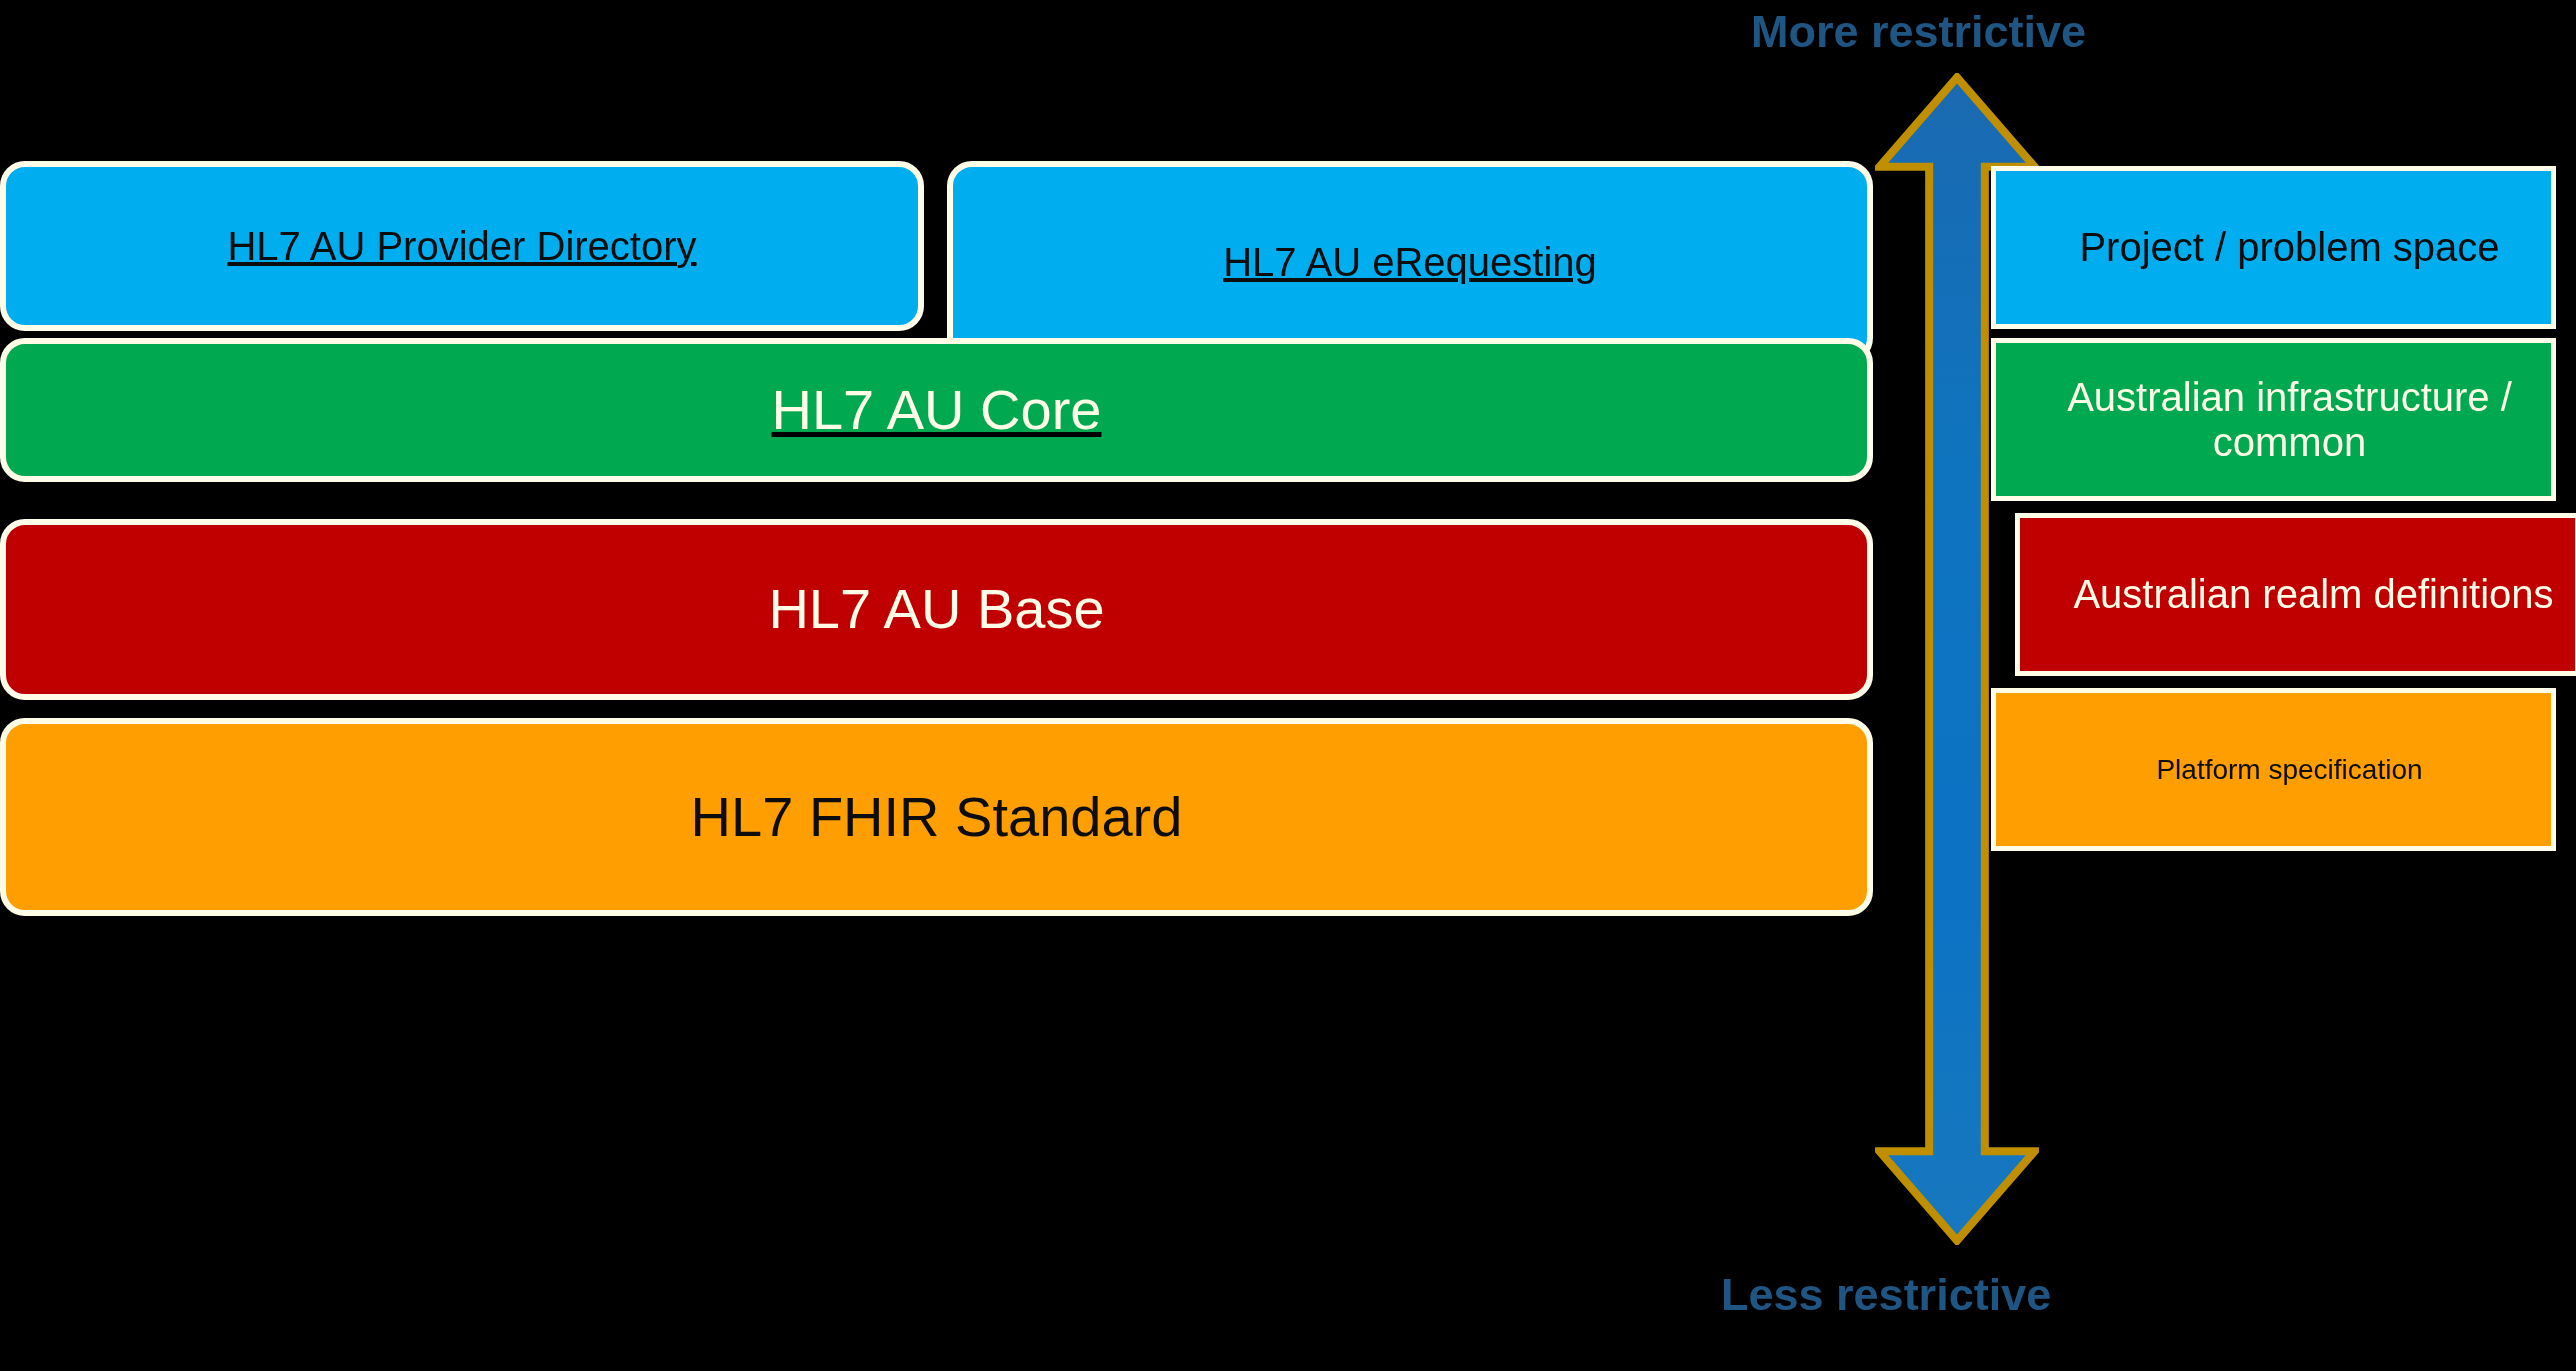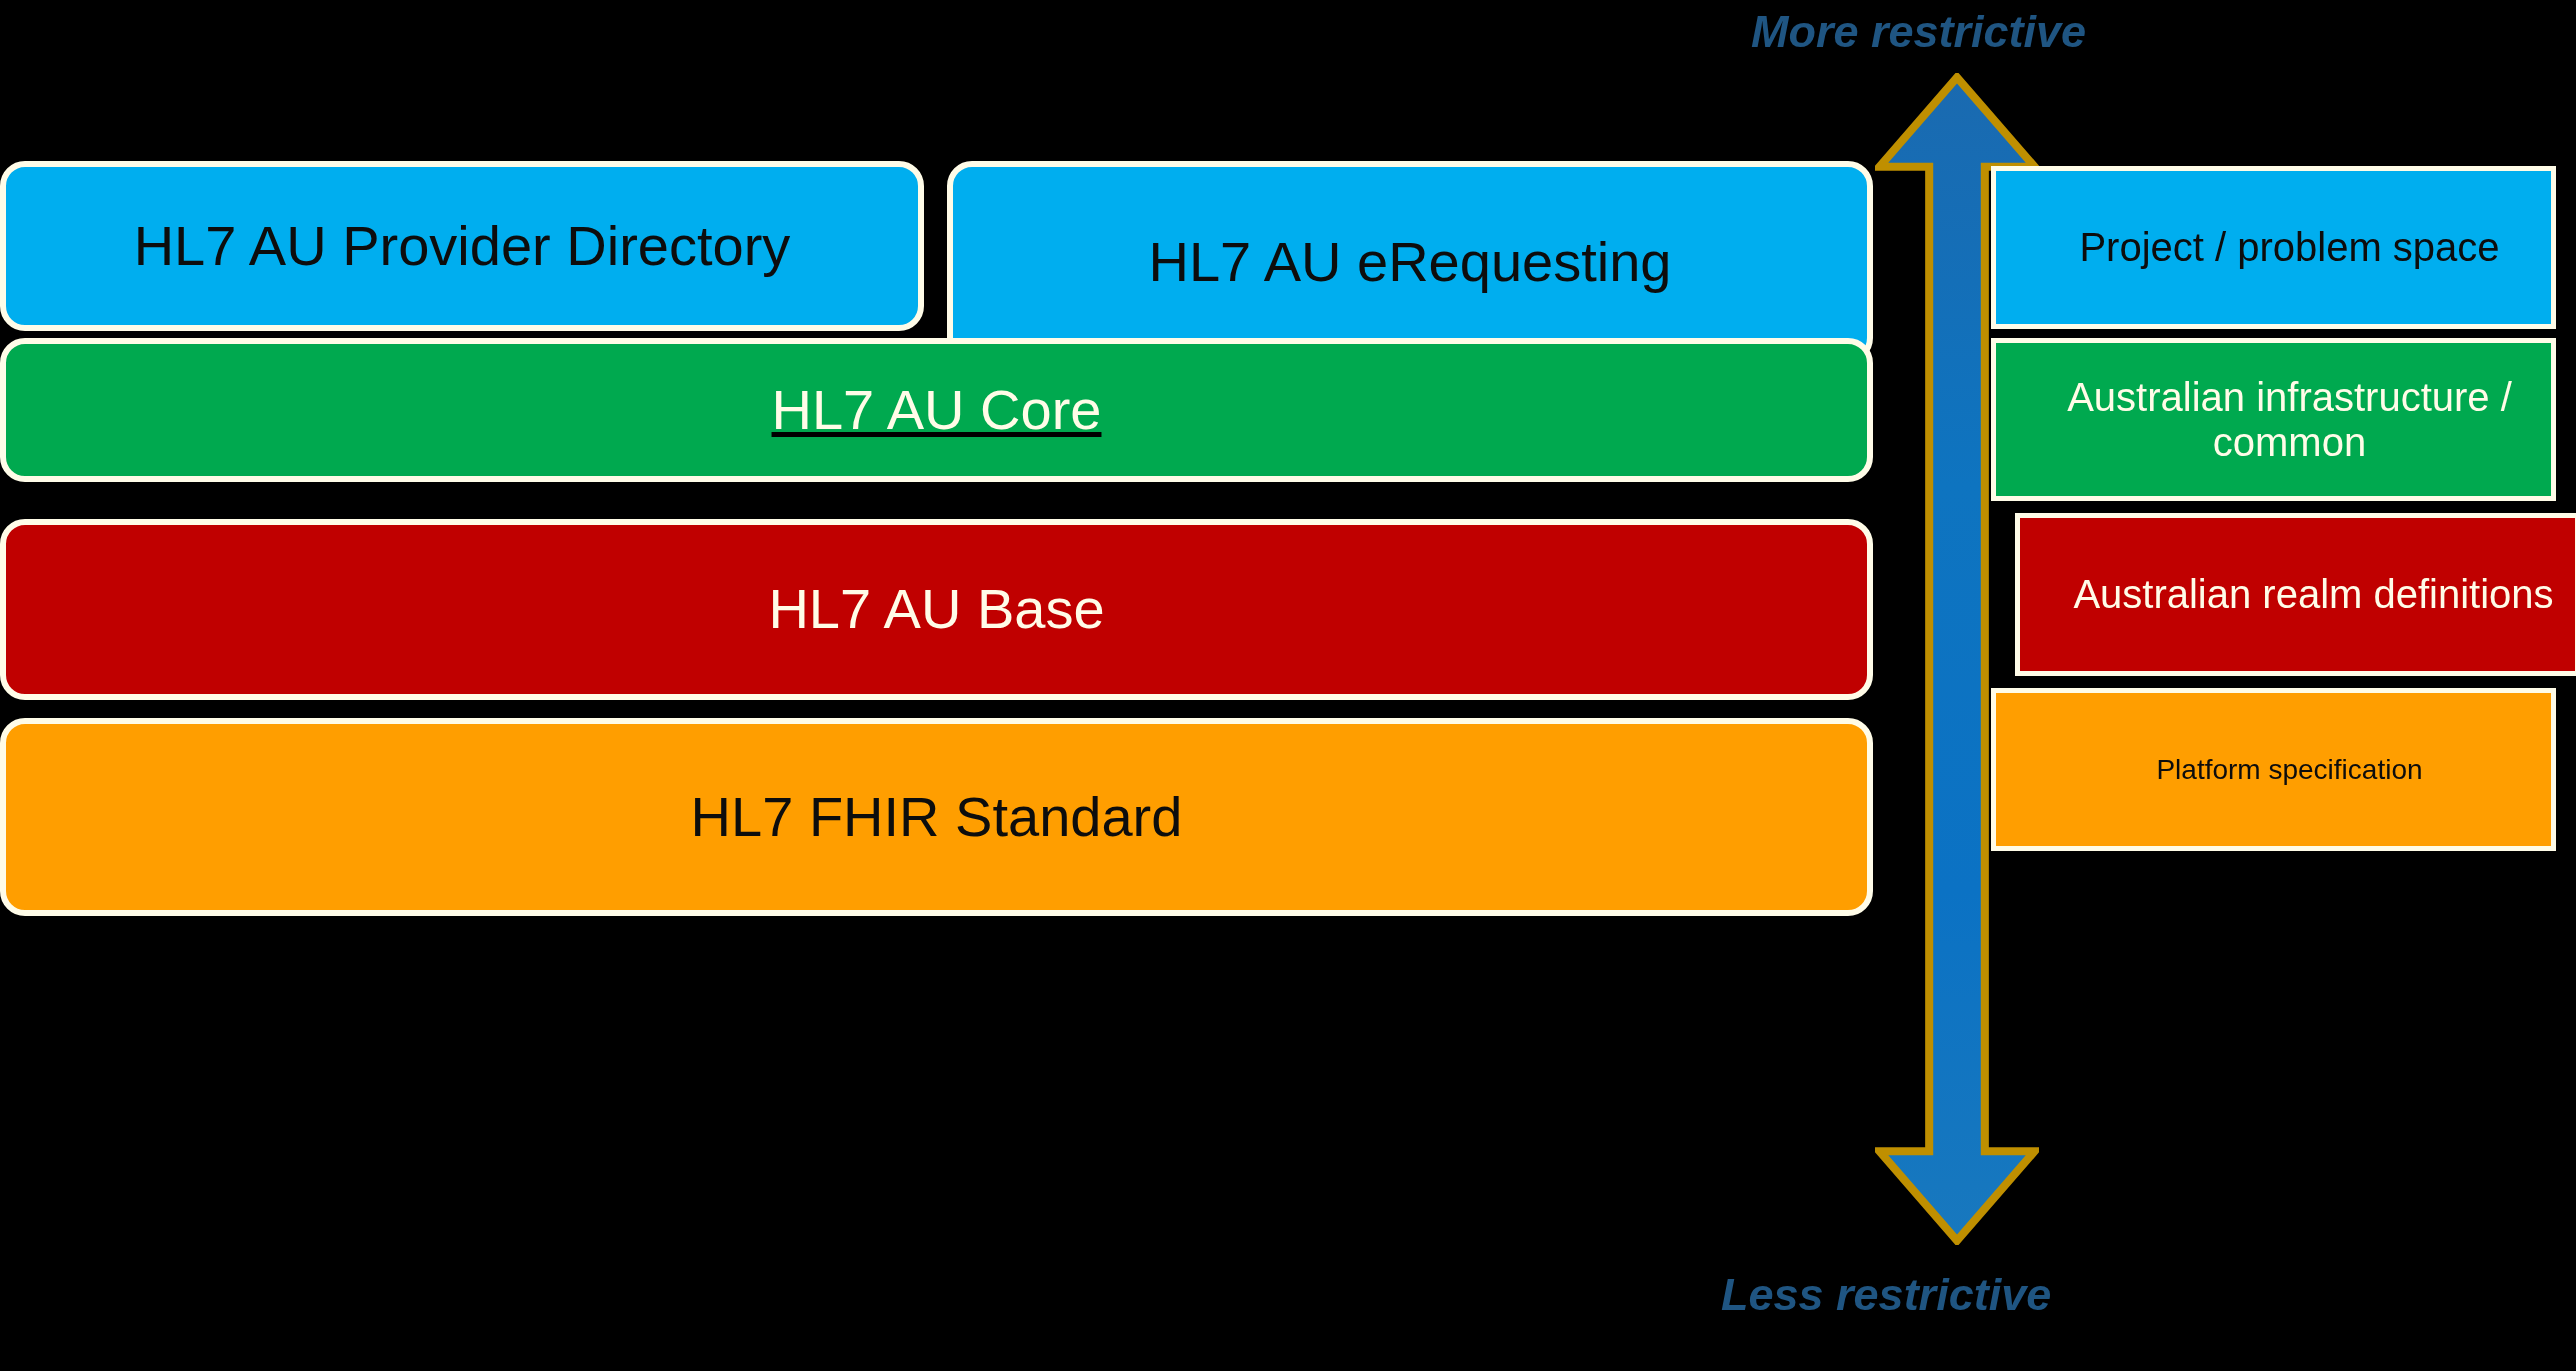--- a/index.html
+++ b/index.html
@@ -59,21 +59,21 @@
 
   
   #box-provider-directory { left: 0px;    top: 161px;  width: 924px; height: 170px; }
   #box-erequesting        { left: 947px; top: 161px;  width: 926px; height: 202px; }
   #box-au-core            { left: 0px;    top: 338px;  width: 1873px; height: 144px; text-decoration: underline; }
   #box-au-base            { left: 0px;    top: 519px;  width: 1873px; height: 181px; }
   #box-fhir-standard      { left: 0px;    top: 718px;  width: 1873px; height: 198px; }
 
   
   #box-provider-directory .label,
-  #box-erequesting .label { font-size: 56px; }
+  #box-erequesting .label { font-size: 40px; text-decoration: underline; }
   #box-au-core .label,
   #box-au-base .label,
   #box-fhir-standard .label { font-size: 56px; }
 
   
   #legend-project-space    { left: 1991px; top: 166px;  width: 565px; height: 163px; }
   #legend-infrastructure   { left: 1991px; top: 338px;  width: 565px; height: 163px; }
   #legend-realm            { left: 1991px; top: 513px;  width: 565px; height: 163px; margin-left: 24px; }
   #legend-platform         { left: 1991px; top: 688px;  width: 565px; height: 163px; }
 
@@ -92,21 +92,20 @@
   }
   #axis-arrow svg { display: block; width: 100%; height: 100%; }
 
   
   .axis-caption {
     position: absolute;
     color: #1F5582;
     font-weight: bold;
     font-size: 45px;
     white-space: nowrap;
-    font-style: italic;
   }
   #caption-more { left: 1751px; top: 5.9px; }
   #caption-less { left: 1721px; top: 1269px; }
 </style>
 </head>
 <body>
 
 <div id="canvas">
 
   <div class="box stack-box fill-blue" id="box-provider-directory">

